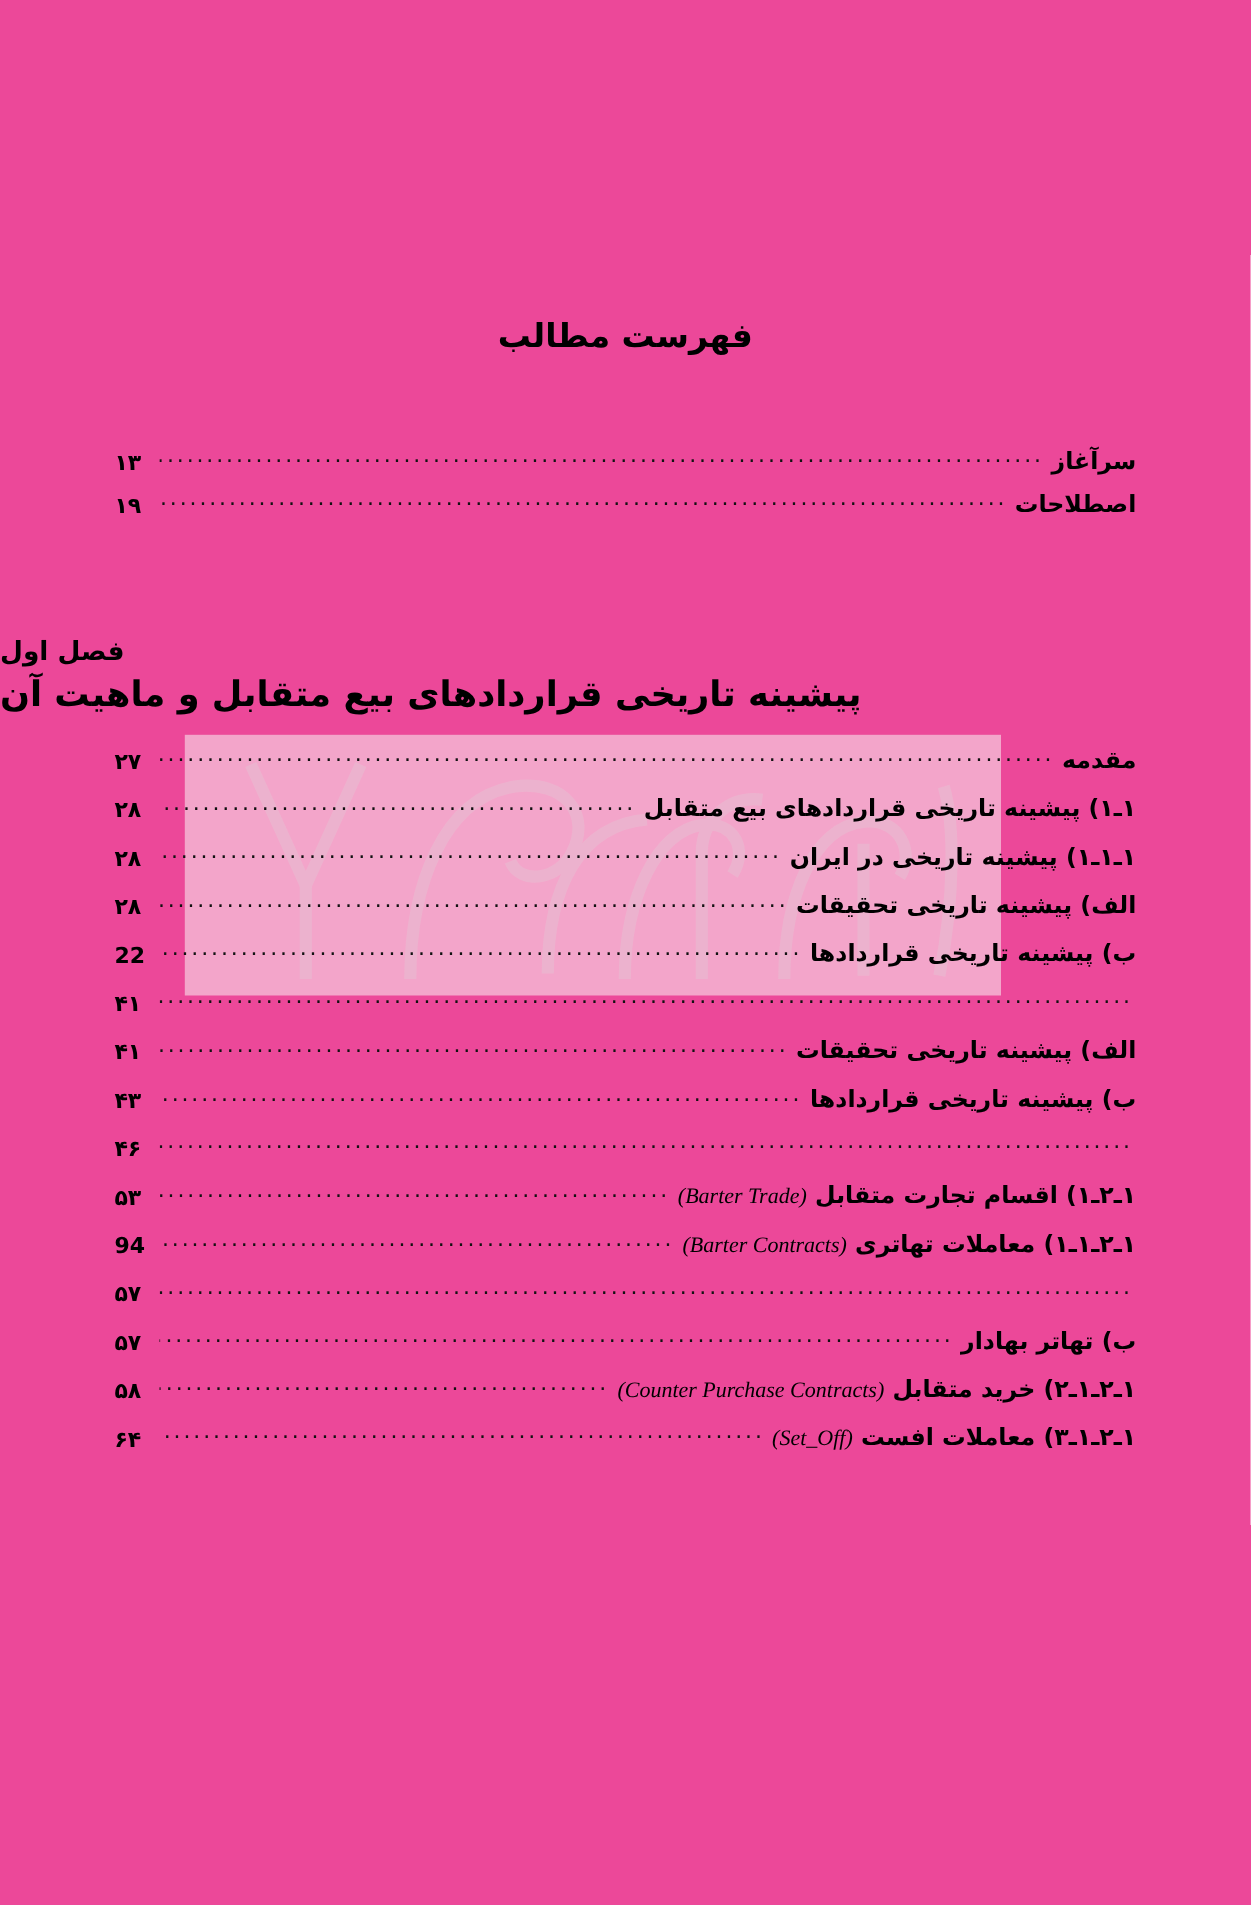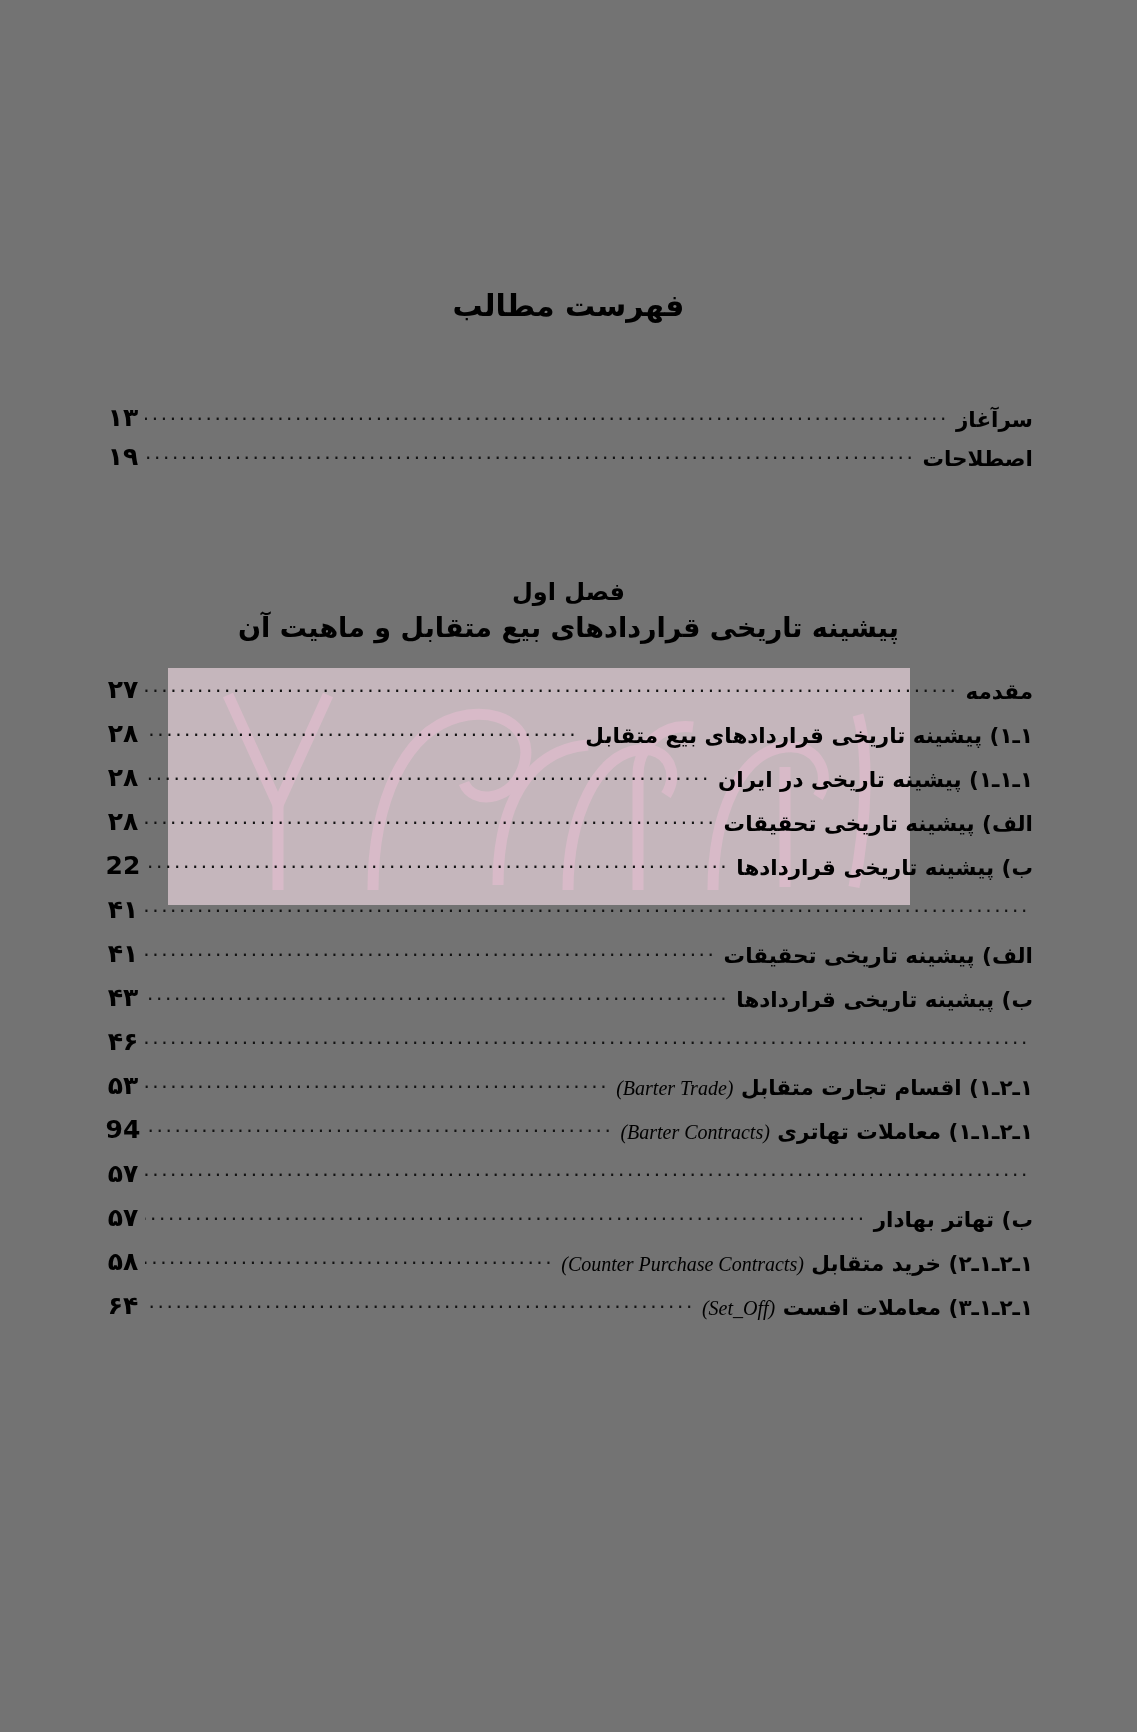--- a/index.html
+++ b/index.html
@@ -12,21 +12,21 @@
     height: 1732px;
     position: relative;
     font-family: "DejaVu Sans", "Liberation Sans", sans-serif;
     color: #000000;
     overflow: hidden;
   }
 
   .page {
     position: absolute;
     inset: 0;
-    background: #737373;
+    background: #ec4899;
     text-decoration: underline;
   }
 
   
   .watermark-box {
     position: absolute;
     left: 168px;
     top: 668px;
     width: 742px;
     height: 237px;
@@ -96,50 +96,50 @@
     position: absolute;
     right: 0;
     bottom: 0.16em;
     font-size: 20px;
     letter-spacing: 2.6px;
     color: #111;
     white-space: nowrap;
   }
   .toc-row .pagenum {
     flex: 0 0 auto;
-    font-size: 25px;
+    font-size: 20px;
     font-weight: bold;
     min-width: 38px;
-    text-align: center;
+    text-align: left;
     direction: rtl;
   }
 
   .toc-row .en {
     font-style: italic;
     font-family: "Liberation Serif", "DejaVu Serif", serif;
     font-weight: normal;
     font-size: 20px;
   }
 
   
   .chapter-head {
     position: absolute;
     top: 578px;
     left: 0;
     right: 0;
-    text-align: center;
+    text-align: left;
     z-index: 3;
   }
   .chapter-head .line1 {
     font-size: 24px;
     font-weight: bold;
     margin-bottom: 6px;
   }
   .chapter-head .line2 {
-    font-size: 27px;
+    font-size: 32px;
     font-weight: bold;
   }
 
   
   .toc-2 {
     position: absolute;
     top: 677px;
     left: 104px;
     right: 104px;
     z-index: 3;

